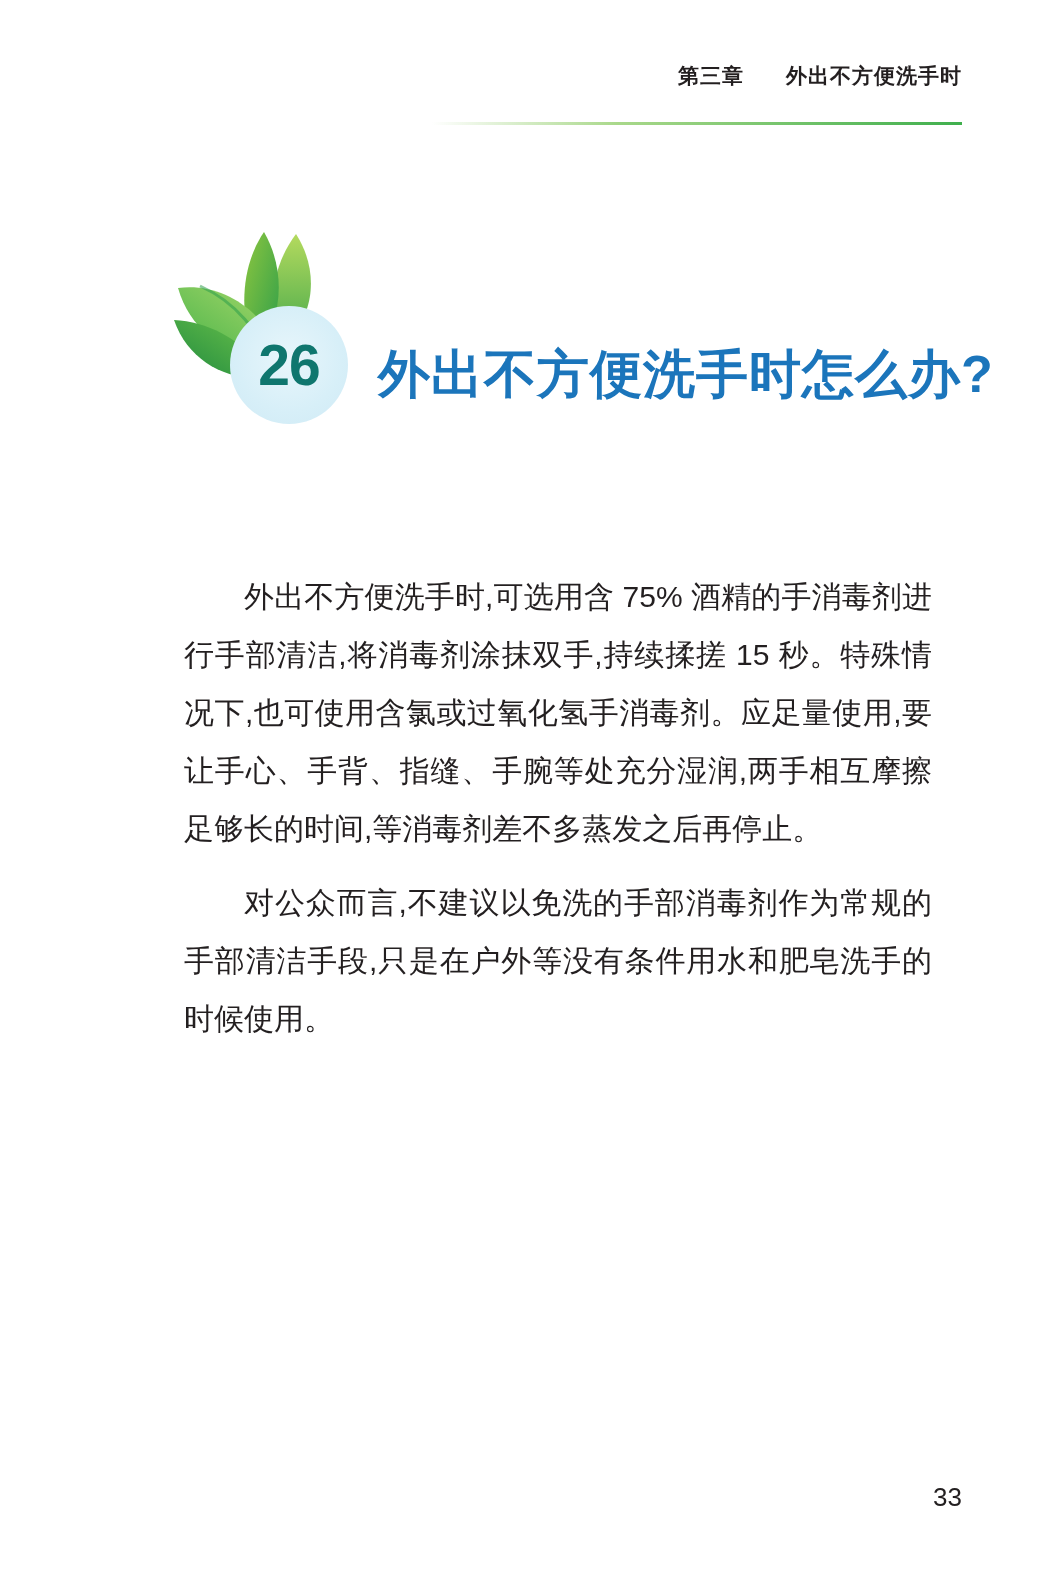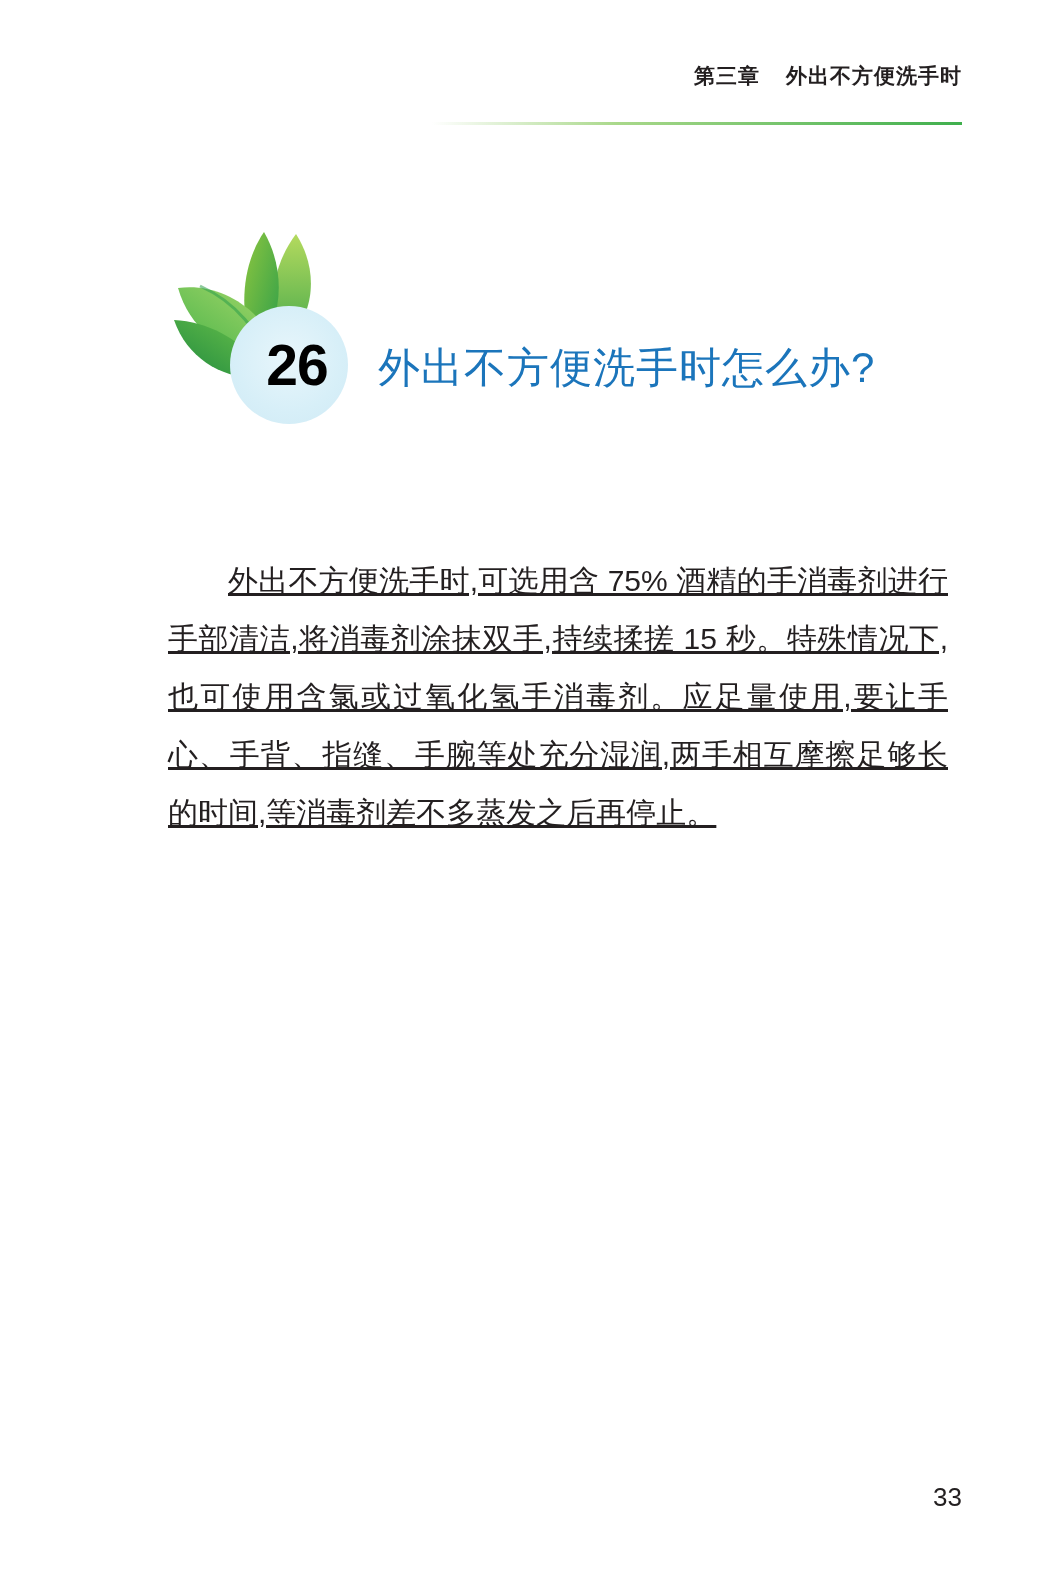--- a/index.html
+++ b/index.html
@@ -16,21 +16,21 @@
     overflow: hidden;
   }
 
   
   .header {
     position: absolute;
     top: 62px;
     right: 96px;
     display: flex;
     align-items: baseline;
-    gap: 26px;
+    gap: 42px;
     font-size: 21px;
     font-weight: bold;
     letter-spacing: 1px;
     color: #231f20;
   }
   .header-rule {
     position: absolute;
     top: 122px;
     right: 96px;
     width: 530px;
@@ -57,59 +57,58 @@
     position: absolute;
     left: 62px;
     top: 78px;
     width: 118px;
     height: 118px;
     border-radius: 50%;
     background: radial-gradient(circle at 50% 45%, #e8f6fb 0%, #d7eff8 60%, #cfeaf5 100%);
   }
   .badge-number {
     position: absolute;
-    left: 70px;
+    left: 62px;
     top: 78px;
     width: 118px;
     height: 118px;
     display: flex;
     align-items: center;
     justify-content: center;
     font-size: 57px;
     font-weight: bold;
-    color: #000000;
+    color: #0f766e;
     letter-spacing: -1px;
   }
   .section-title {
     position: absolute;
     left: 210px;
     top: 112px;
-    font-size: 42px;
-    font-weight: normal;
+    font-size: 52px;
+    font-weight: bold;
     color: #1b75bb;
     letter-spacing: 1px;
     white-space: nowrap;
   }
 
   
   .body-copy {
     position: absolute;
     top: 552px;
     left: 168px;
     width: 780px;
     font-size: 30px;
     line-height: 58px;
     color: #231f20;
     text-align: justify;
     text-justify: inter-ideograph;
   }
   .body-copy p {
-    margin: 0;
+    margin: 16px;
     text-indent: 2em;
-    text-decoration: underline;
   }
 
   
   .page-number {
     position: absolute;
     bottom: 74px;
     right: 96px;
     font-size: 26px;
     font-weight: normal;
     color: #231f20;
@@ -160,15 +159,16 @@
   </div>
 
   <div class="badge-circle"></div>
   <div class="badge-number">26</div>
 
   <div class="section-title">外出不方便洗手时怎么办?</div>
 </div>
 
 <div class="body-copy">
   <p>外出不方便洗手时,可选用含 75% 酒精的手消毒剂进行手部清洁,将消毒剂涂抹双手,持续揉搓 15 秒。特殊情况下,也可使用含氯或过氧化氢手消毒剂。应足量使用,要让手心、手背、指缝、手腕等处充分湿润,两手相互摩擦足够长的时间,等消毒剂差不多蒸发之后再停止。</p>
+  <p>对公众而言,不建议以免洗的手部消毒剂作为常规的手部清洁手段,只是在户外等没有条件用水和肥皂洗手的时候使用。</p>
 </div>
 
 <div class="page-number">33</div>
 
 </body></html>

